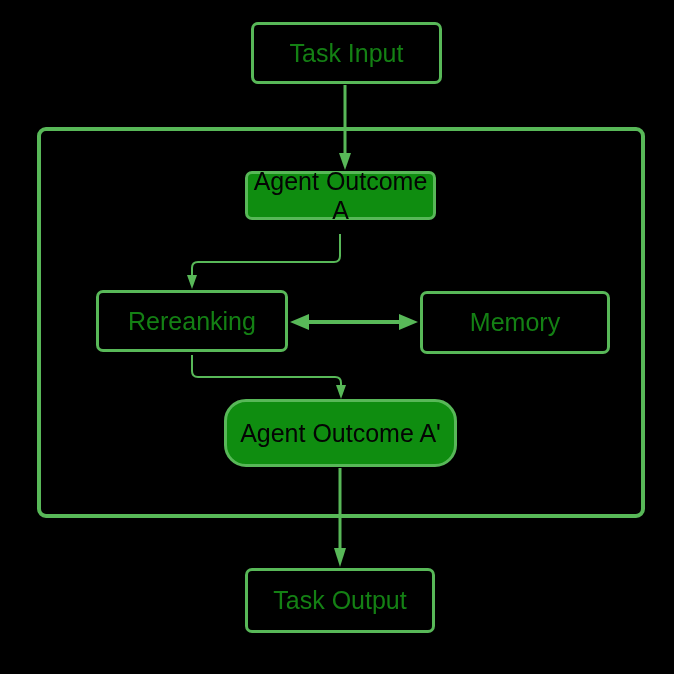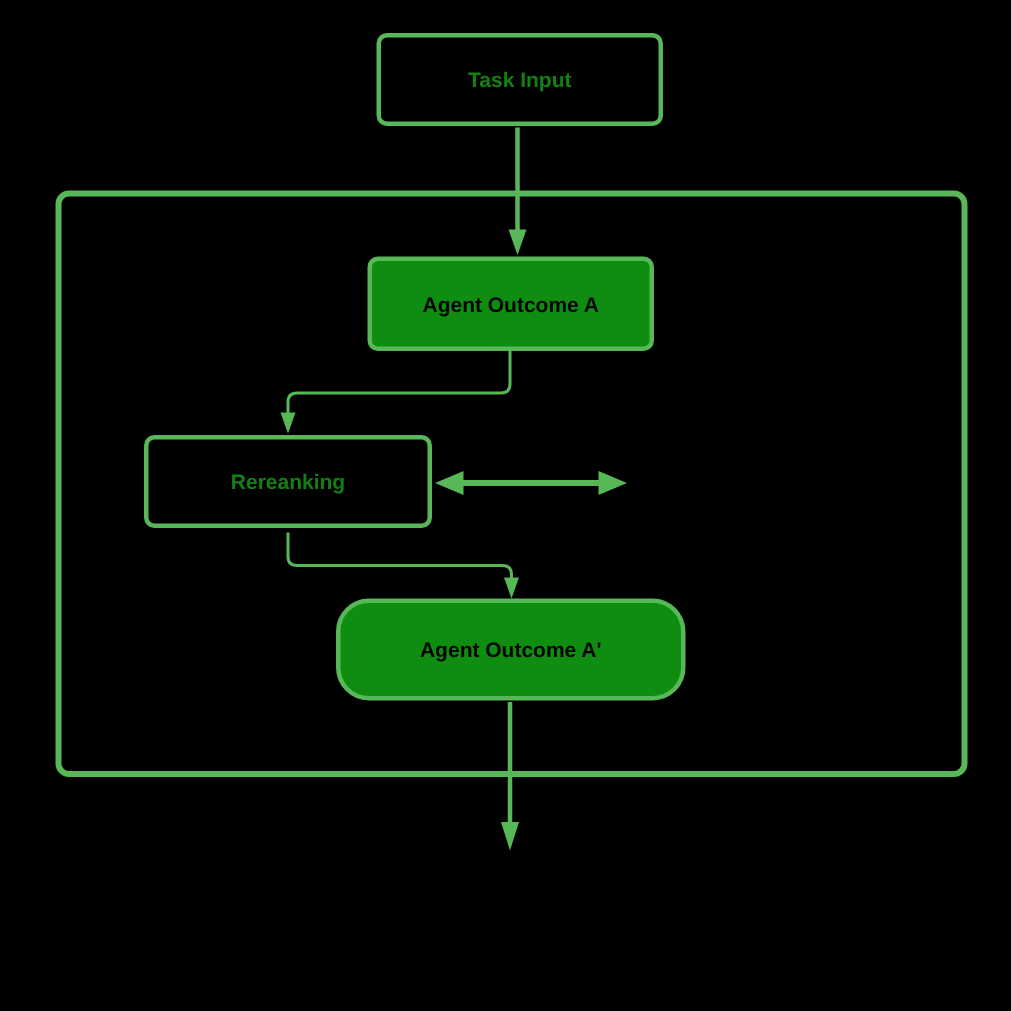--- a/index.html
+++ b/index.html
@@ -36,35 +36,35 @@
     z-index: 0;
   }
   .node {
     position: absolute;
     box-sizing: border-box;
     display: flex;
     align-items: center;
     justify-content: center;
     border: 3px solid #58b858;
     border-radius: 7px;
-    font-weight: 700;
-    font-size: 14px;
+    font-weight: 400;
+    font-size: 25px;
     text-align: center;
     z-index: 2;
   }
   .node.outline {
     background: #000000;
     color: #148014;
   }
   .node.filled {
     background: #0f8d10;
     color: #040404;
   }
   #node-task-input            { left: 251px; top: 22px;  width: 191px; height: 62px; }
-  #node-agent-outcome-a       { left: 245px; top: 171px; width: 191px; height: 63px; }
+  #node-agent-outcome-a       { left: 245px; top: 171px; width: 191px; height: 49px; }
   #node-rereanking            { left: 96px;  top: 290px; width: 192px; height: 62px; }
   #node-memory                { left: 420px; top: 291px; width: 190px; height: 63px; }
   #node-agent-outcome-a-prime { left: 224px; top: 399px; width: 233px; height: 68px; border-radius: 22px; }
   #node-task-output           { left: 245px; top: 568px; width: 190px; height: 65px; }
 </style>
 </head>
 <body>
 
 <div class="canvas">
 
@@ -104,19 +104,25 @@
   </div>
 
   <div class="node filled" id="node-agent-outcome-a">
     <span>Agent Outcome A</span>
   </div>
 
   <div class="node outline" id="node-rereanking">
     <span>Rereanking</span>
   </div>
 
+  <div class="node outline" id="node-memory">
+    <span>Memory</span>
+  </div>
 
   <div class="node filled" id="node-agent-outcome-a-prime">
     <span>Agent Outcome A'</span>
   </div>
 
+  <div class="node outline" id="node-task-output">
+    <span>Task Output</span>
+  </div>
 
 </div>
 
 </body></html>

